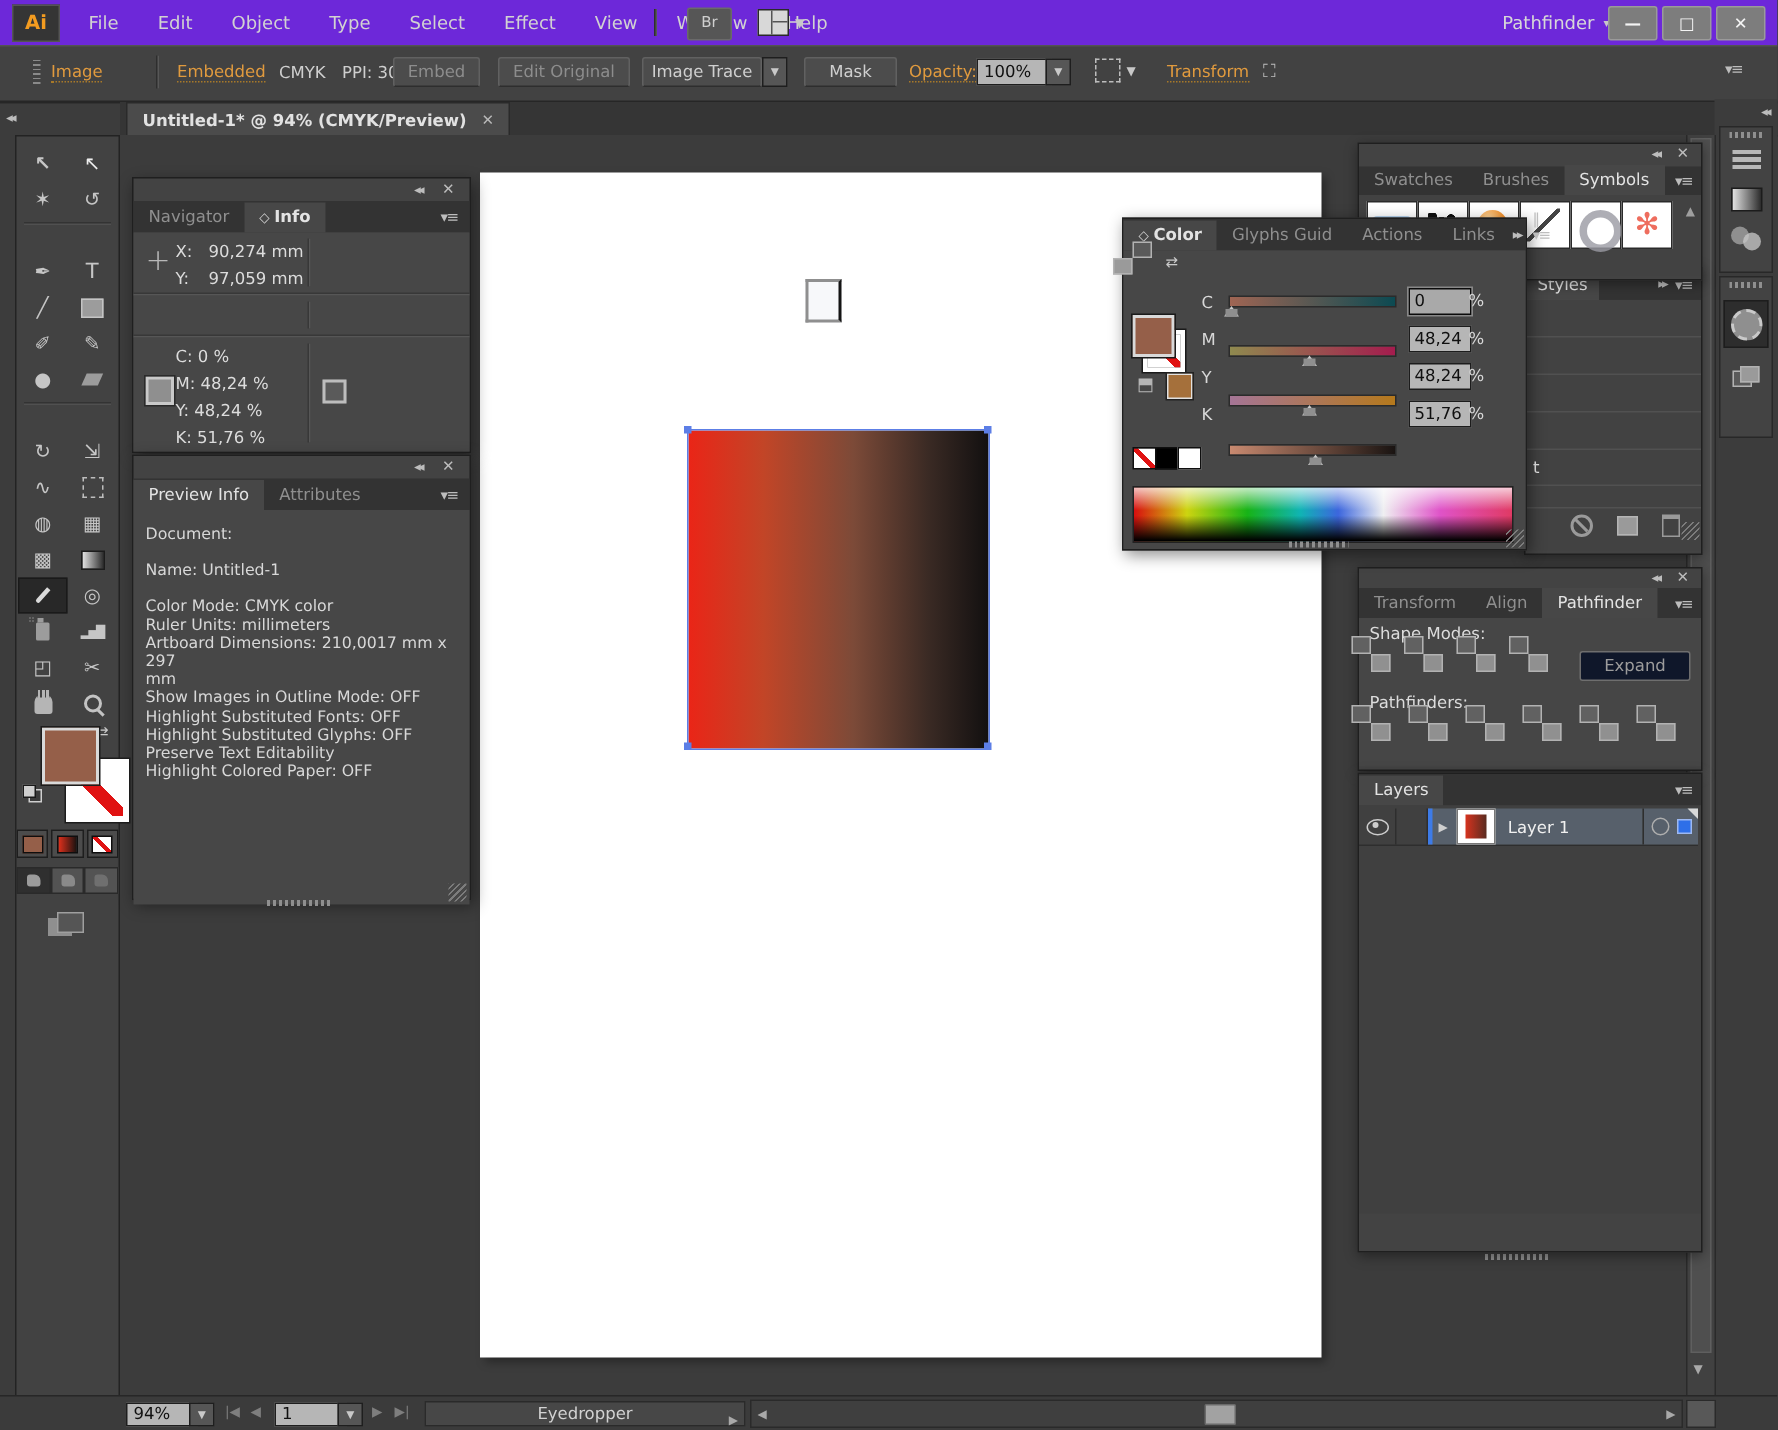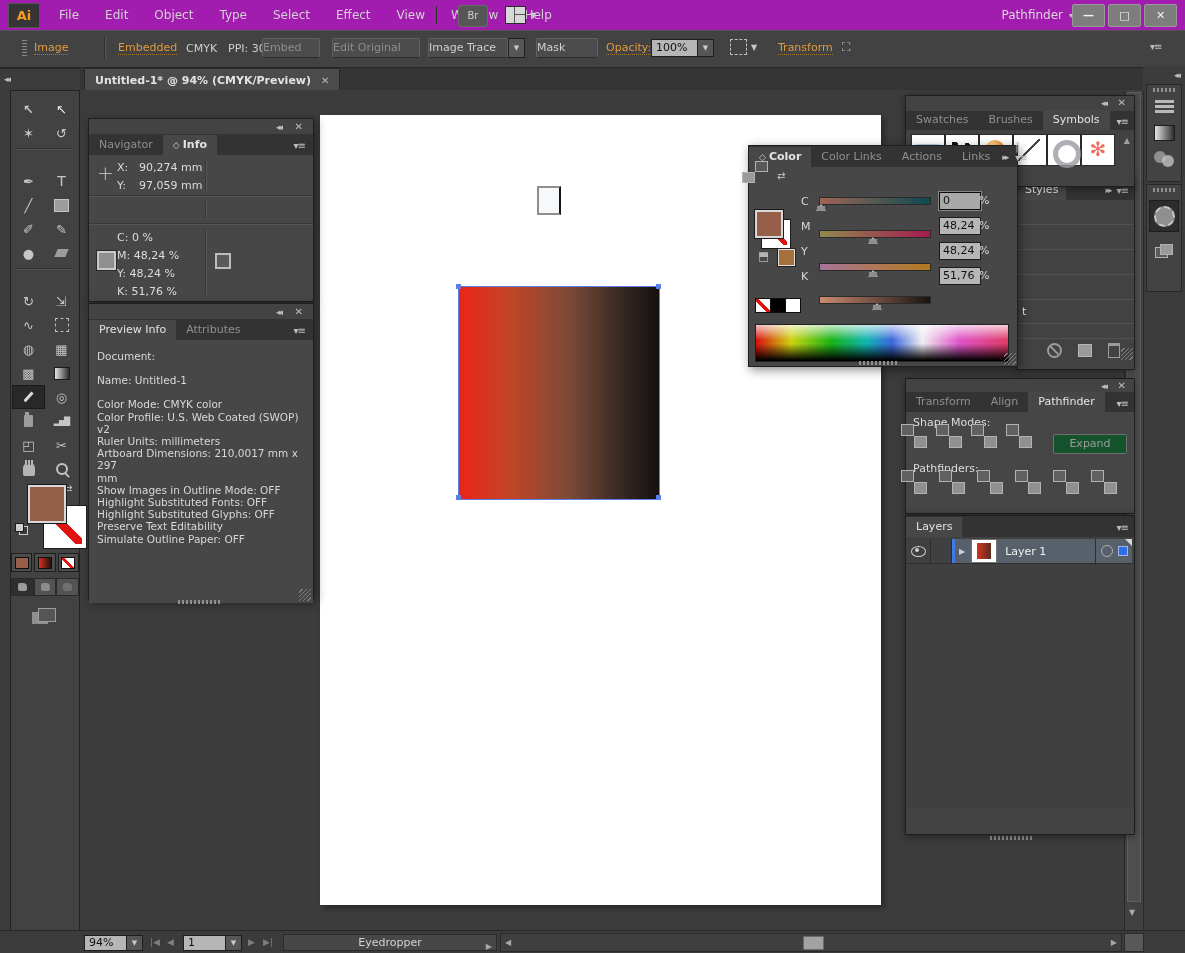--- a/index.html
+++ b/index.html
@@ -1,21 +1,21 @@
 <!DOCTYPE html>
 <html><head>
 <meta charset="utf-8">
 <style>
   html,body{margin:0;padding:0}
   body{width:1185px;height:953px;position:relative;overflow:hidden;
        background:#3c3c3c;font-family:"DejaVu Sans","Liberation Sans",sans-serif;
        font-size:11px;color:#d4d4d4;-webkit-font-smoothing:antialiased}
   .ab{position:absolute}
   
-  .menubar{left:0;top:0;width:1185px;height:30px;background:#a21caf;border-bottom:1px solid #2c2c2c}
+  .menubar{left:0;top:0;width:1185px;height:30px;background:#6d28d9;border-bottom:1px solid #2c2c2c}
   .ailogo{left:8px;top:3px;width:30px;height:23px;background:#353535;border:1px solid #555;
           color:#f49c20;font-weight:bold;font-size:13px;text-align:center;line-height:23px}
   .menus{left:46px;top:0;height:30px;display:flex;align-items:center}
   .menus .mi{padding:0 13px;line-height:30px;color:#d2d2d2;font-size:12px;cursor:default}
   .mdiv{left:436px;top:6px;width:1px;height:18px;background:#2e2e2e;border-right:1px solid #565656}
   .brbtn{left:458px;top:5px;width:28px;height:20px;background:#565656;border:1px solid #6a6a6a;border-radius:2px;
          color:#cfcfcf;font-size:10px;text-align:center;line-height:20px}
   .arrbtn{left:505px;top:5px;width:38px;height:20px;display:flex;align-items:center;gap:4px}
   .arricon{width:19px;height:16px;background:#d8d8d8;border:1px solid #2a2a2a;position:relative}
   .arricon::before{content:"";position:absolute;left:8px;top:0;width:1px;height:16px;background:#555}
@@ -25,21 +25,21 @@
   .winbtns{right:8px;top:4px;display:flex;gap:3px}
   .wbtn{width:31px;height:21px;background:#7d7d7d;border:1px solid #9a9a9a;border-radius:2px;
         color:#f4f4f4;font-size:11px;font-weight:bold;text-align:center;line-height:21px}
   
   .ctrlbar{left:0;top:30px;width:1185px;height:36px;background:#424242;border-top:1px solid #535353;border-bottom:2px solid #262626}
   .vgrip{left:22px;top:9px;width:5px;height:17px;
          background:repeating-linear-gradient(180deg,#8a8a8a 0 1px,transparent 1px 3px)}
   .olink{color:#e09a3e;border-bottom:1px dotted #a87928;cursor:default}
   .clabel{color:#cfcfcf}
   .cbtn{background:#4c4c4c;border:1px solid #616161;border-bottom-color:#2e2e2e;border-radius:2px;
-        text-align:left;color:#cfcfcf}
+        text-align:center;color:#cfcfcf}
   .cbtn.dis{color:#8d8d8d}
   .fld{background:#b6b6b6;border:1px solid #1e1e1e;color:#101010;padding:0 4px}
   .ddb{background:#565656;border:1px solid #1e1e1e;color:#c9c9c9;font-size:7px;text-align:center}
   .pmenu{color:#bdbdbd;font-size:10px;letter-spacing:-1px}
   
   .tabstrip{left:80px;top:68px;width:1105px;height:22px;background:#353535;border-bottom:1px solid #272727}
   .doctab{left:4px;top:0;height:22px;background:#4b4b4b;border:1px solid #2a2a2a;border-bottom:none;
           display:flex;align-items:center;gap:10px;padding:0 10px;color:#e2e2e2;font-weight:bold}
   .xico{color:#b9b9b9;font-size:10px}
   
@@ -118,21 +118,21 @@
      linear-gradient(to bottom,rgba(255,255,255,.75) 0%,rgba(255,255,255,0) 42%),
      linear-gradient(to right,#d80f0f 0%,#cdd410 14%,#17b317 30%,#10b4b4 44%,#3c66dd 54%,#efeff1 66%,#df53c8 81%,#e03a64 100%);
      border:1px solid #222}
   
   .dpanel{background:#434343;border:1px solid #1f1f1f;box-shadow:0 2px 8px rgba(0,0,0,.4)}
   .tile{width:32px;height:30px;background:#fff;border:1px solid #2a2a2a}
   .scup{font-size:8px;color:#9f9f9f}
   .sm,.pf{position:relative;width:19px;height:16px}
   .sm::before,.pf::before{content:"";position:absolute;left:0;top:0;width:11px;height:10px;background:#909090;border:1px solid #b2b2b2}
   .sm::after,.pf::after{content:"";position:absolute;right:0;bottom:0;width:11px;height:10px;background:#616161;border:1px solid #b2b2b2}
-  .expbtn{background:#14532d;border:1px solid #6e6e6e;border-radius:2px;color:#9c9c9c;text-align:center}
+  .expbtn{background:#0f172a;border:1px solid #6e6e6e;border-radius:2px;color:#9c9c9c;text-align:center}
   
   .eye{width:13px;height:9px;border:1px solid #cdcdcd;border-radius:50%;position:relative}
   .eye::after{content:"";position:absolute;left:3.5px;top:1.5px;width:4px;height:4px;border-radius:50%;background:#cdcdcd}
   .lrow{background:#57606b}
   .lthumb{width:24px;height:22px;background:#fff;border:1px solid #777;display:flex;align-items:center;justify-content:center}
   .lthumb .art{width:14px;height:16px;background:linear-gradient(90deg,#d6331f,#5a2c20)}
   .tcircle{width:10px;height:10px;border:1px solid #aeaeae;border-radius:50%}
   .selsq{width:8px;height:8px;background:#2e6fe8;border:1px solid #9db9f2}
   .lico{width:12px;height:11px;background:#9a9a9a;border:1px solid #b5b5b5}
   .lico.outl{background:transparent}
@@ -391,29 +391,28 @@
   </div>
   <div class="ptabs">
     <span class="ptab active">Preview Info</span>
     <span class="ptab">Attributes</span>
     <span class="pmenu" style="margin-left:auto;padding:4px 8px">▾≡</span>
   </div>
   <div class="pbody dlines" style="position:relative;height:253px;padding:10px 0 0 8px">
     <div>Document:</div>
     <div style="margin-top:12px">Name: Untitled-1</div>
     <div style="margin-top:12px">Color Mode: CMYK color</div>
-    <div>Color Profile: U.S. Web Coated (SWOP) v2</div>
     <div>Ruler Units: millimeters</div>
     <div>Artboard Dimensions: 210,0017 mm x 297</div>
     <div>mm</div>
     <div>Show Images in Outline Mode: OFF</div>
     <div>Highlight Substituted Fonts: OFF</div>
     <div>Highlight Substituted Glyphs: OFF</div>
     <div>Preserve Text Editability</div>
-    <div>Simulate Outline Paper: OFF</div>
+    <div>Highlight Colored Paper: OFF</div>
     <div class="rgrip ab" style="right:2px;bottom:2px"></div>
   </div>
 </div>
 <div class="ab hgripdots" style="left:178px;top:600px;width:44px"></div>
 
 <div class="ab dpanel" style="left:905px;top:95px;width:228px;height:90px;z-index:3">
   <div class="pchrome">
     <span class="pcoll" style="right:28px;top:2px">◂◂</span>
     <span class="pclose" style="right:8px;top:1px">✕</span>
   </div>
@@ -464,21 +463,21 @@
       <span class="lico"></span>
       <span class="trash"></span>
       <span class="rgrip" style="position:absolute;right:1px;bottom:1px"></span>
     </div>
   </div>
 </div>
 
 <div class="ab fpanel" style="left:748px;top:145px;width:268px;height:220px;z-index:6">
   <div class="ptabs" style="height:21px">
     <span class="ptab active"><span class="inline-ico">◇</span><b>Color</b></span>
-    <span class="ptab">Color Links</span>
+    <span class="ptab">Glyphs Guid</span>
     <span class="ptab">Actions</span>
     <span class="ptab">Links</span>
     <span class="pcoll" style="position:static;margin-left:auto;padding:5px 2px">▸▸</span>
     <span class="pmenu" style="padding:4px 8px 4px 6px">‖ ▾≡</span>
   </div>
   <div class="pbody" style="position:relative;height:199px">
     <span class="ab gsq" style="left:6px;top:5px;transform:scale(.8)"></span>
     <span class="ab" style="left:28px;top:3px;color:#c9c9c9;font-size:10px">⇄</span>
     <div class="ab" style="left:13px;top:53px;width:22px;height:22px;border:3px solid #fff;outline:1px solid #1a1a1a;background:linear-gradient(45deg,#fff 42%,#e01212 42%,#e01212 58%,#fff 58%)"></div>
     <div class="ab" style="left:6px;top:43px;width:24px;height:24px;background:#955f49;border:2px solid #d9d9d9;outline:1px solid #1a1a1a"></div>

